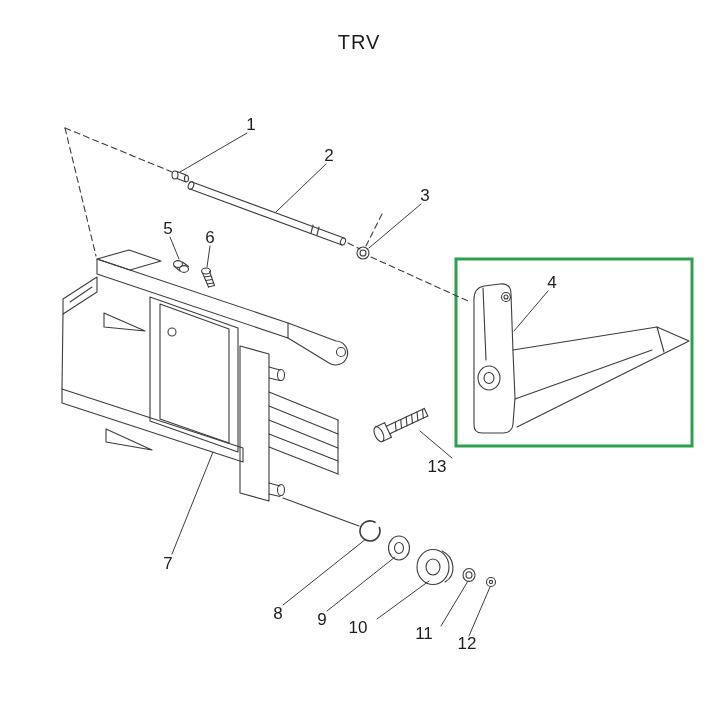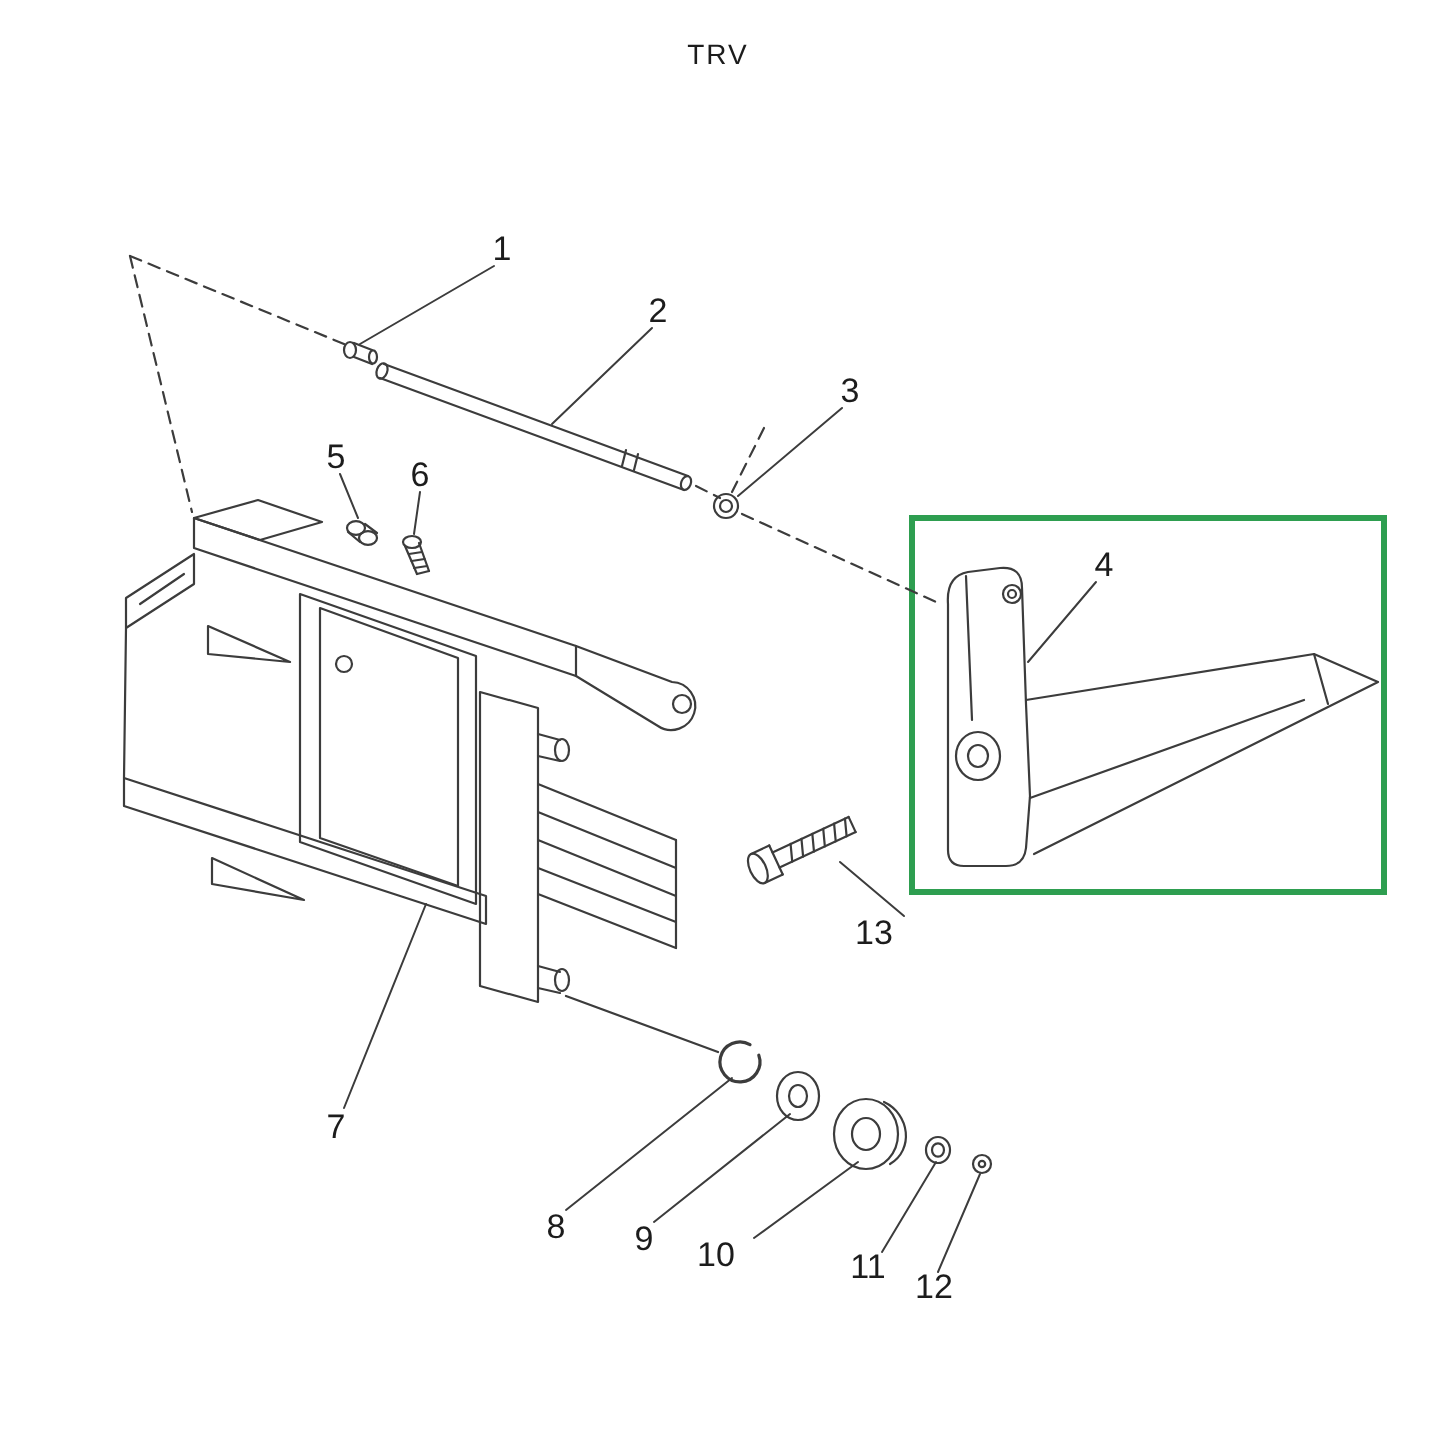--- a/index.html
+++ b/index.html
@@ -6,23 +6,23 @@
   .canvas{
     position:relative;
     width:720px;height:720px;
     background:#ffffff;
     font-family:"Liberation Sans", sans-serif;
     overflow:hidden;
   }
   .diagram-svg{position:absolute;left:0;top:0;}
   .diagram-title{
     position:absolute;
-    left:359px;top:27px;
+    left:359px;top:42px;
     transform:translate(-50%,-50%);
-    font-size:14px;
+    font-size:20px;
     letter-spacing:1px;
     color:#1c1c1c;
   }
   .part-label{
     position:absolute;
     transform:translate(-50%,-50%);
     font-size:17px;
     color:#1c1c1c;
     white-space:nowrap;
   }
@@ -206,17 +206,17 @@
   <div class="part-label" style="left:251px;top:125px;">1</div>
   <div class="part-label" style="left:329px;top:156px;">2</div>
   <div class="part-label" style="left:425px;top:196px;">3</div>
   <div class="part-label" style="left:552px;top:283px;">4</div>
   <div class="part-label" style="left:168px;top:229px;">5</div>
   <div class="part-label" style="left:210px;top:238px;">6</div>
   <div class="part-label" style="left:168px;top:564px;">7</div>
   <div class="part-label" style="left:278px;top:614px;">8</div>
   <div class="part-label" style="left:322px;top:620px;">9</div>
   <div class="part-label" style="left:358px;top:628px;">10</div>
-  <div class="part-label" style="left:434px;top:634px;">11</div>
+  <div class="part-label" style="left:424px;top:634px;">11</div>
   <div class="part-label" style="left:467px;top:644px;">12</div>
   <div class="part-label" style="left:437px;top:467px;">13</div>
 
 </div>
 
 </body></html>

